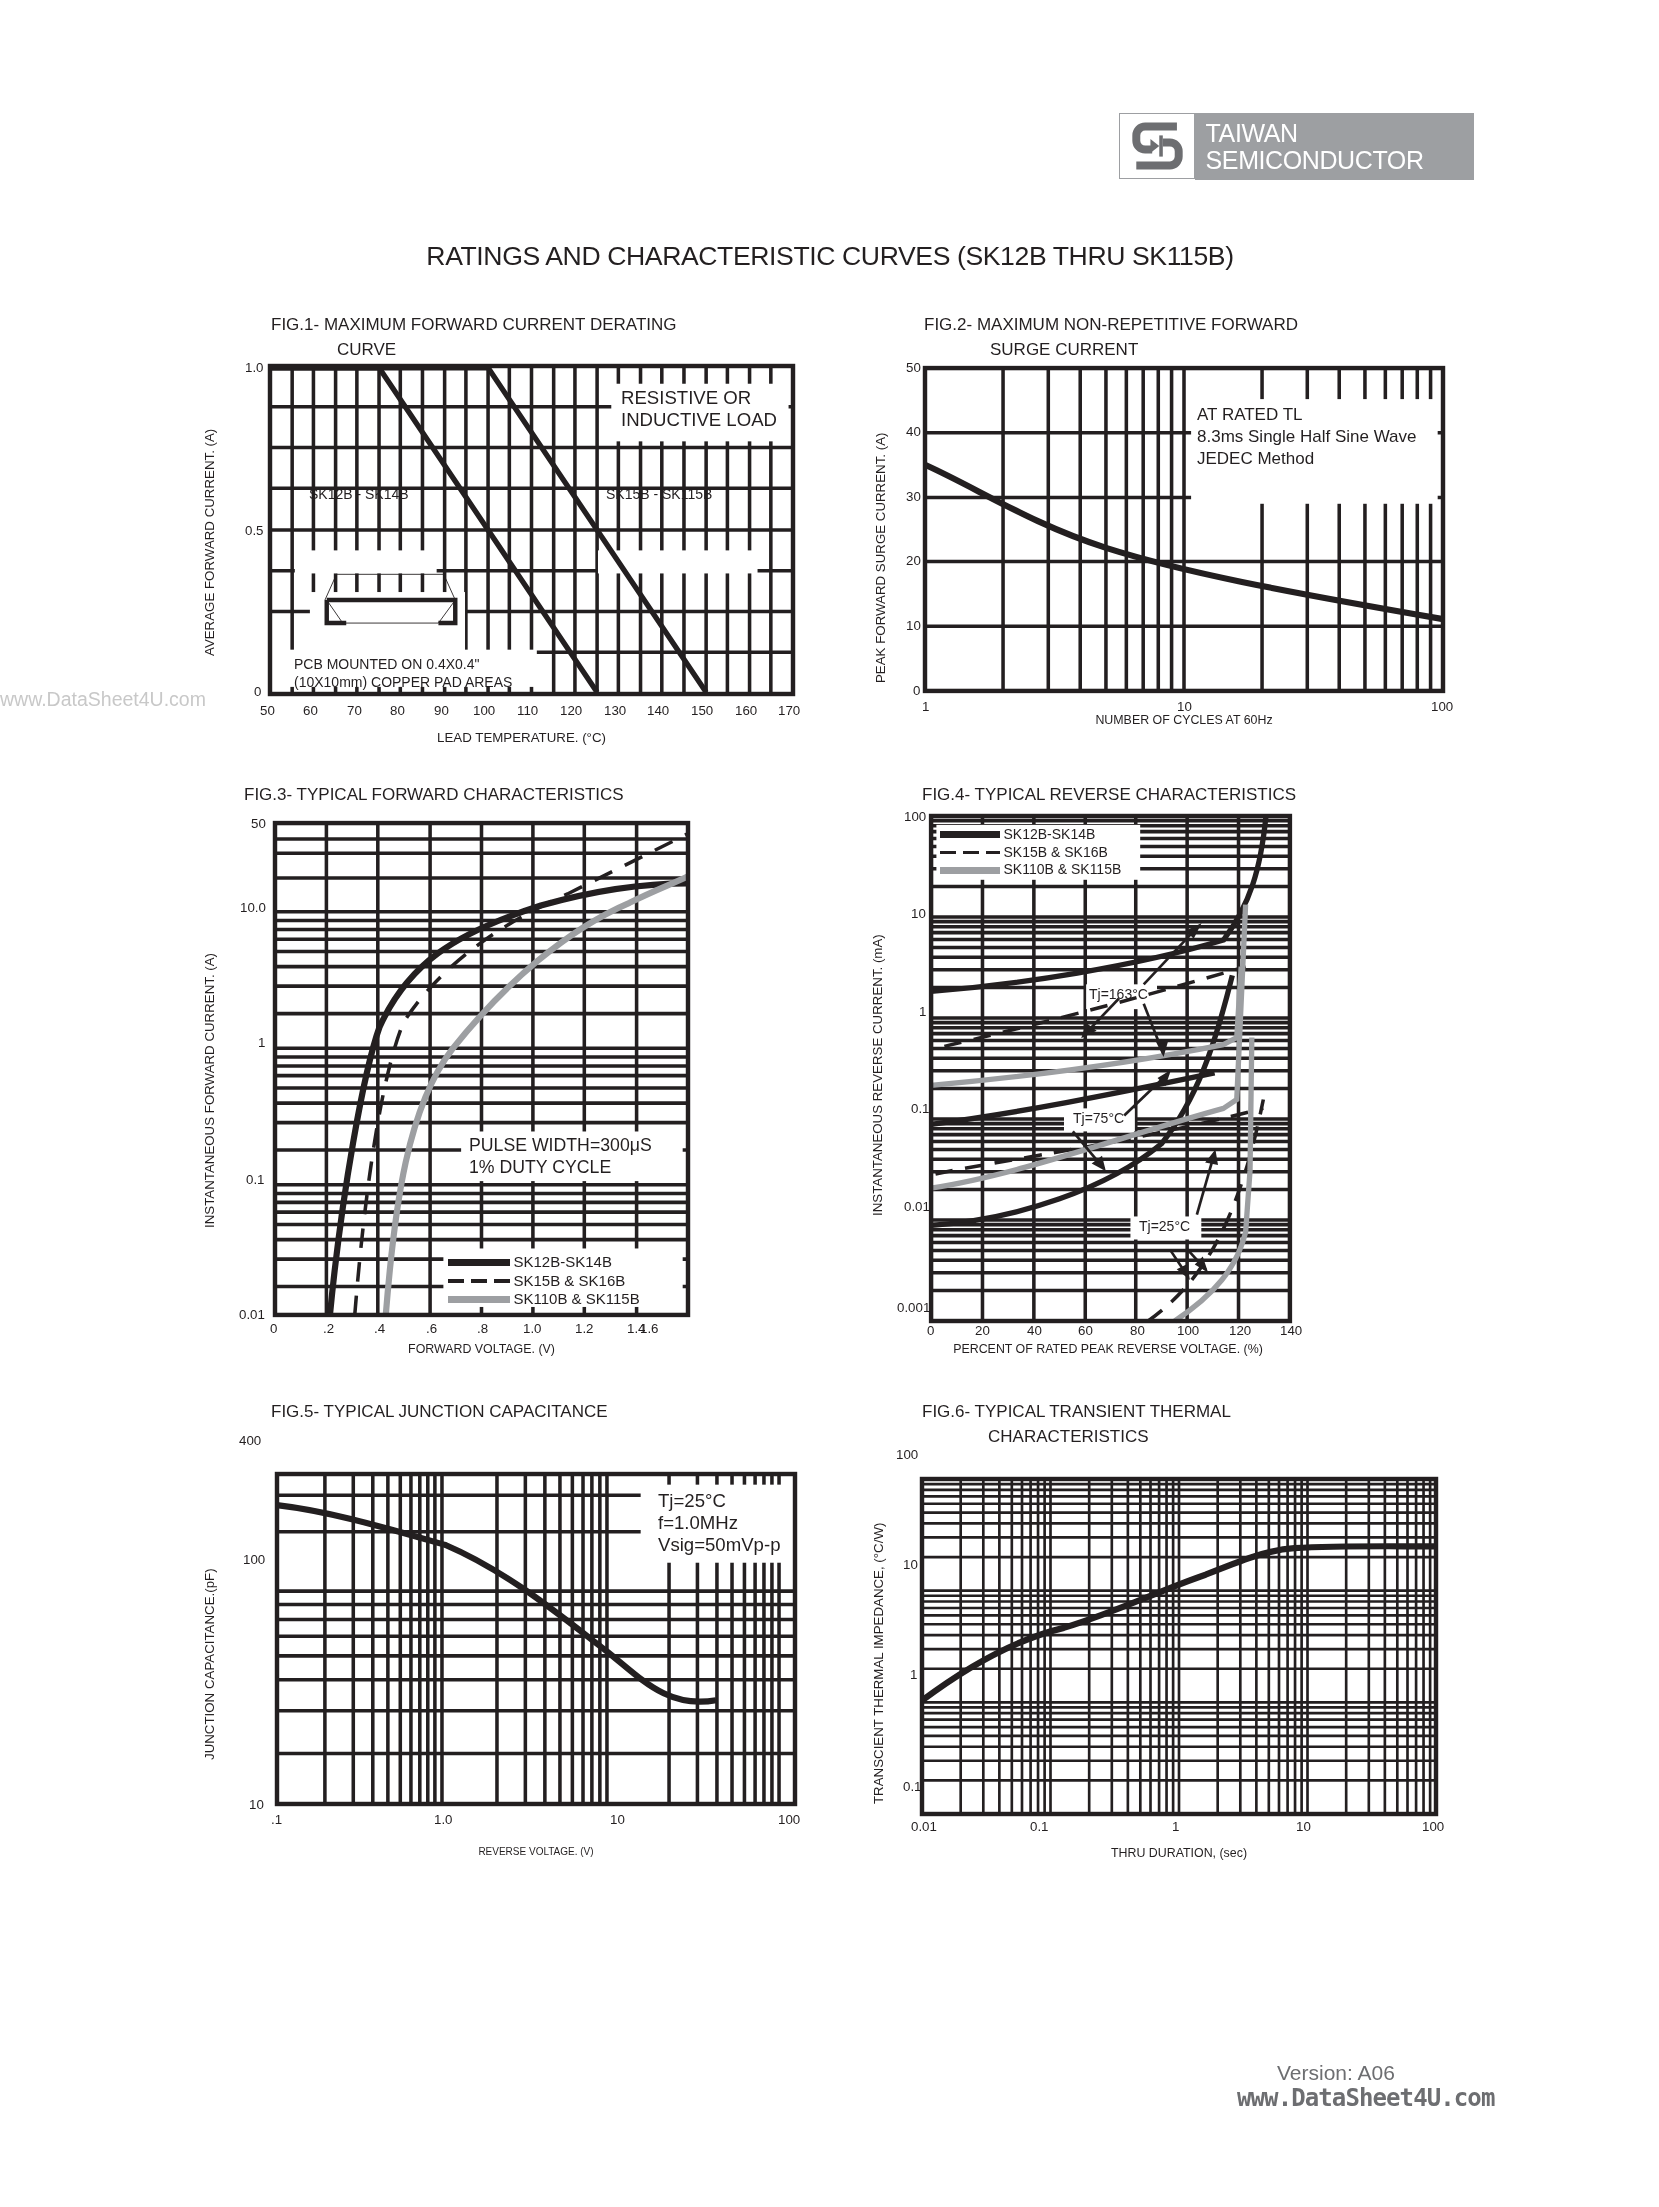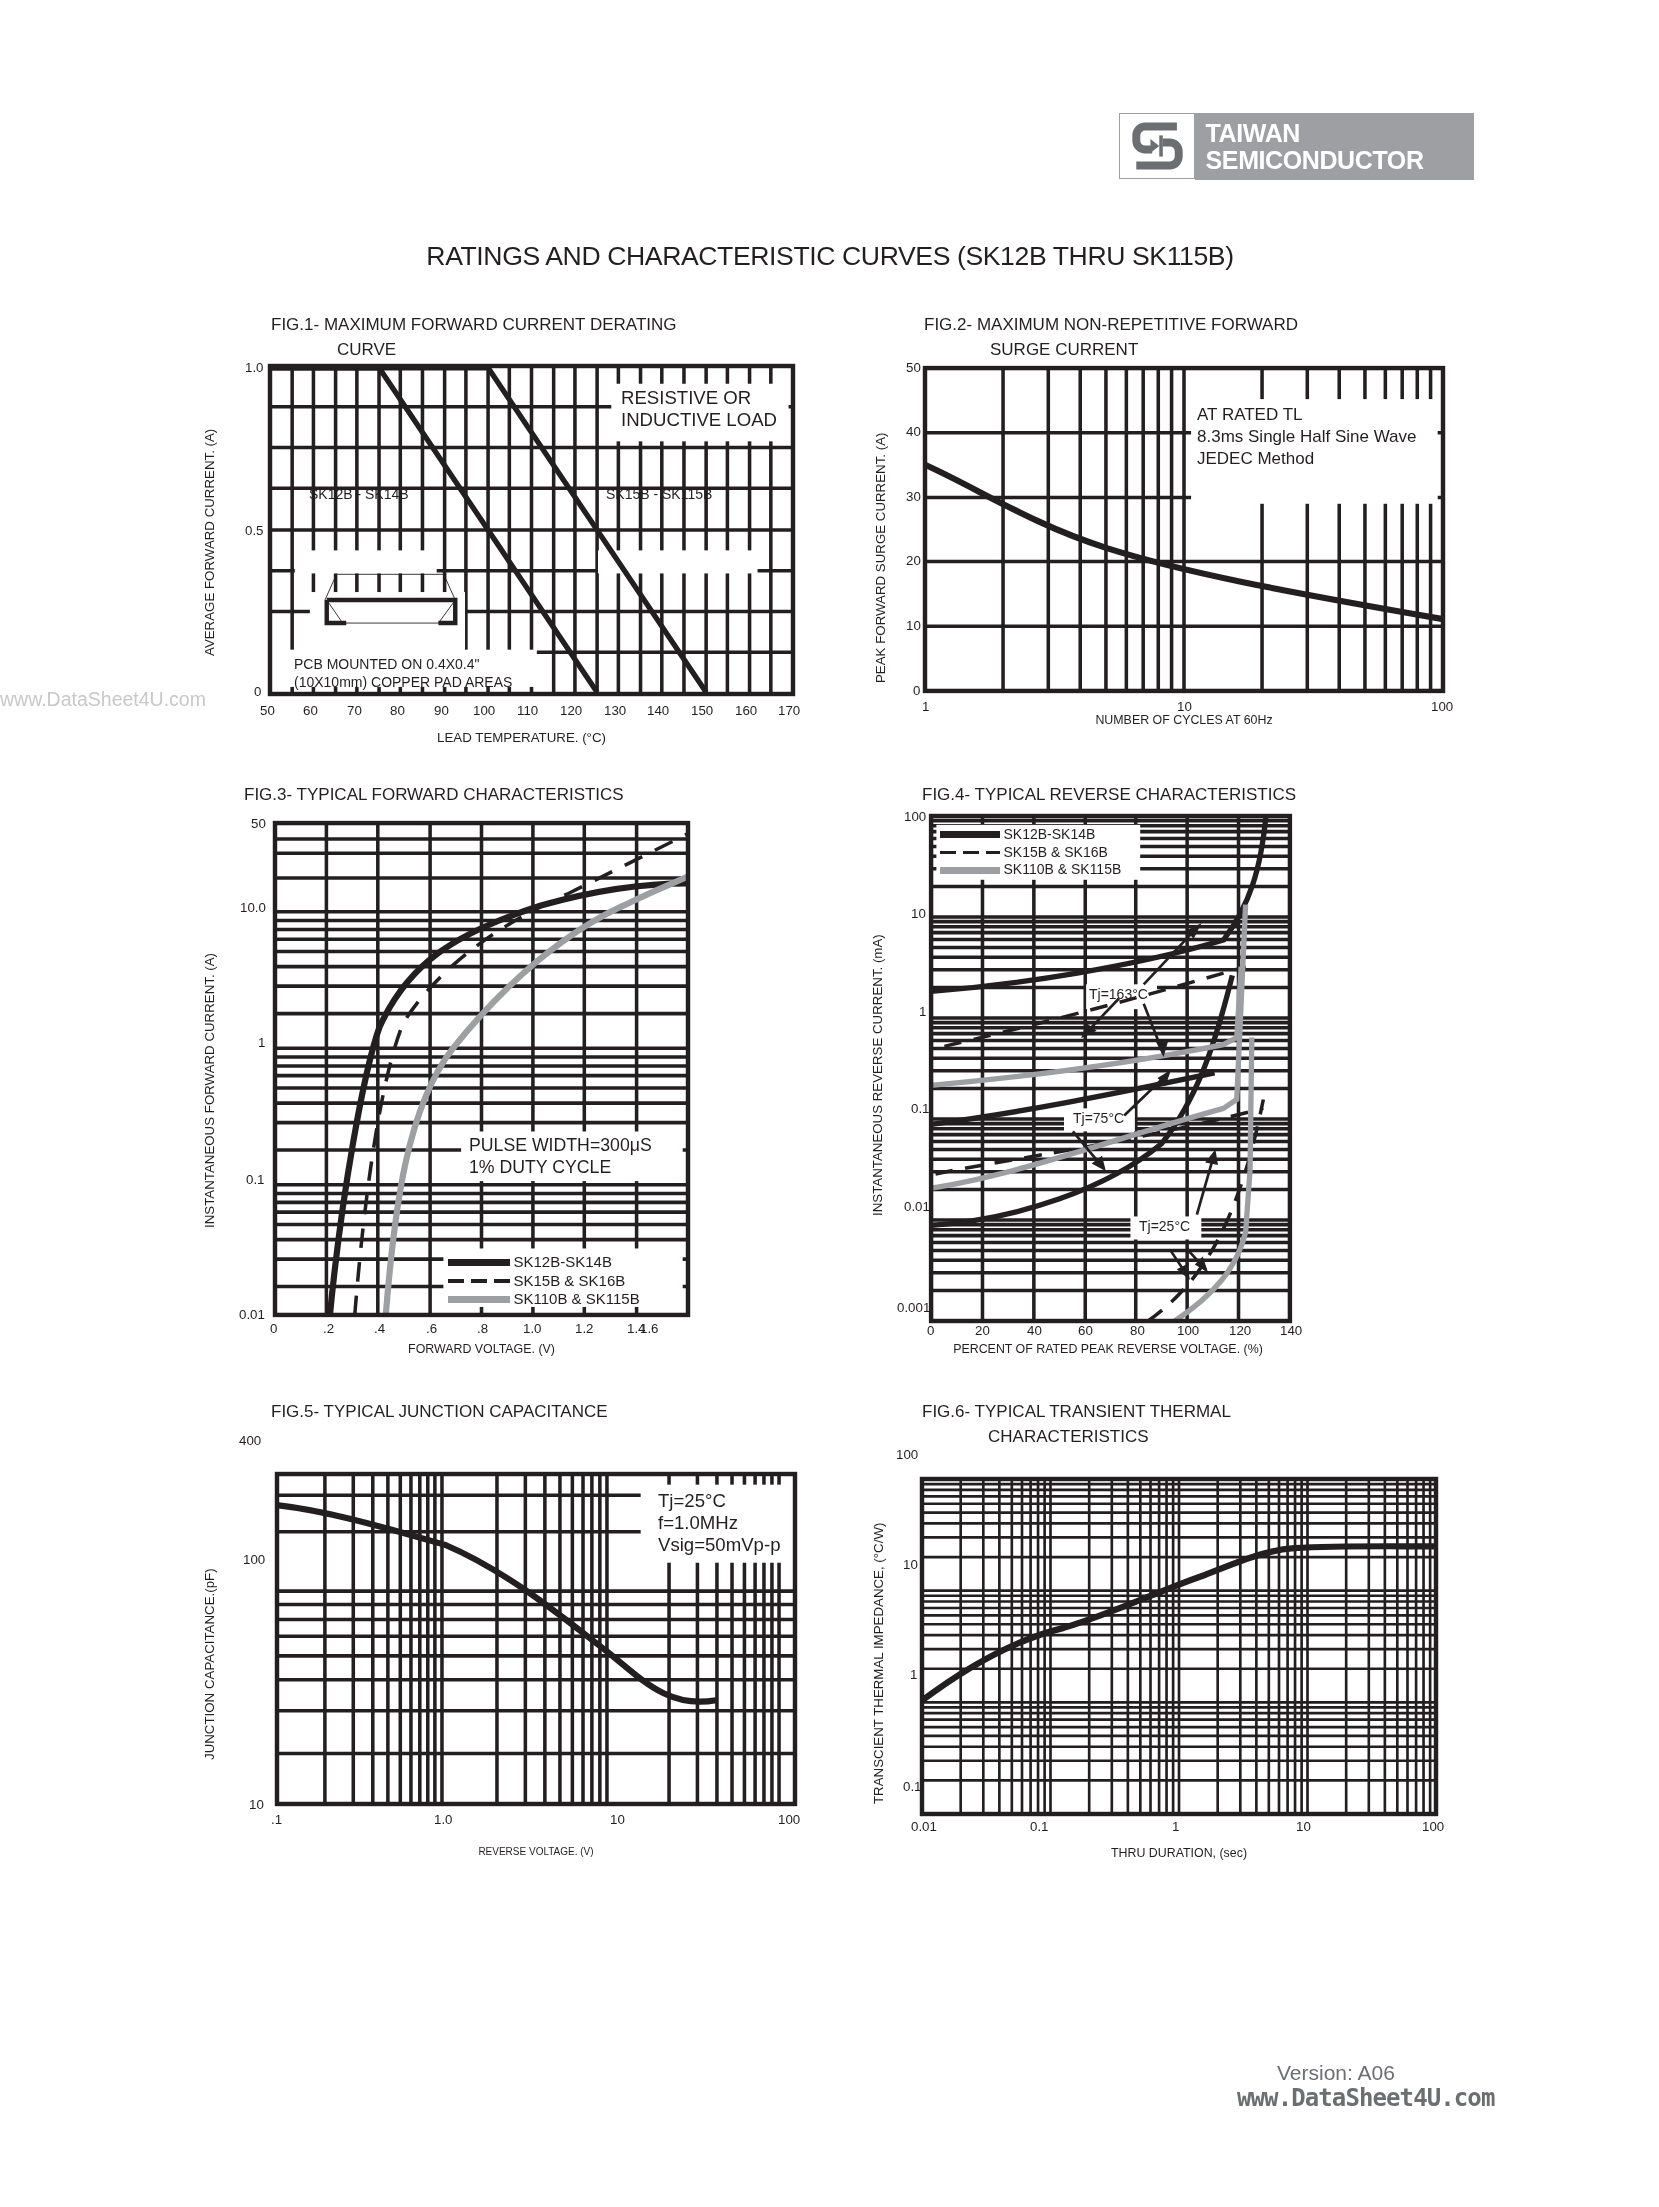--- a/index.html
+++ b/index.html
@@ -1,19 +1,19 @@
 <!DOCTYPE html>
 <html style="font-size:14px"><head>
 <meta charset="utf-8">
 <style>
   html, body { margin:0; padding:0; background:#ffffff; }
   body { width:1660px; height:2208px; position:relative; font-family:"Liberation Sans", sans-serif; color:#231f20; overflow:hidden; }
   .logo { position:absolute; left:1119px; top:113px; width:355px; height:67px; display:flex; }
   .logo-mark { width:76px; height:66px; border:1.8px solid #9d9fa2; background:#fff; box-sizing:border-box; display:flex; align-items:center; justify-content:center; }
-  .logo-text { flex:1; background:#9d9fa2; color:#fff; font-weight:bold; font-size:25px; line-height:26.6px; padding:7px 0 0 10.6px; letter-spacing:-0.4px; }
+  .logo-text { flex:1; background:#9d9fa2; color:#fff; font-weight:normal; font-size:25px; line-height:26.6px; padding:7px 0 0 10.6px; letter-spacing:-0.4px; }
   .page-title { position:absolute; left:0; width:1660px; top:241px; text-align:center; font-size:26.6px; letter-spacing:-0.4px; }
   .fig-title { position:absolute; font-size:17px; line-height:25px; white-space:pre; }
   .ylabel { position:absolute; font-size:13.3px; white-space:nowrap; transform-origin:left top; transform:rotate(-90deg); }
   .xlabel { position:absolute; font-size:13.3px; white-space:nowrap; text-align:center; }
   .tick { position:absolute; font-size:13.3px; white-space:nowrap; }
   svg.plot { position:absolute; overflow:visible; }
   .watermark-left { position:absolute; left:0; top:688px; font-size:19.5px; color:#c8c8c8; }
   .version { position:absolute; left:1277px; top:2061px; font-size:21px; color:#6d6e71; }
   .watermark-bottom { position:absolute; left:1237px; top:2084px; font-size:24px; font-weight:bold; color:#6d6e71; font-family:"DejaVu Sans Mono", monospace; letter-spacing:-0.9px; }
   .note { position:absolute; font-size:17.7px; line-height:22px; background:#fff; white-space:pre; }

